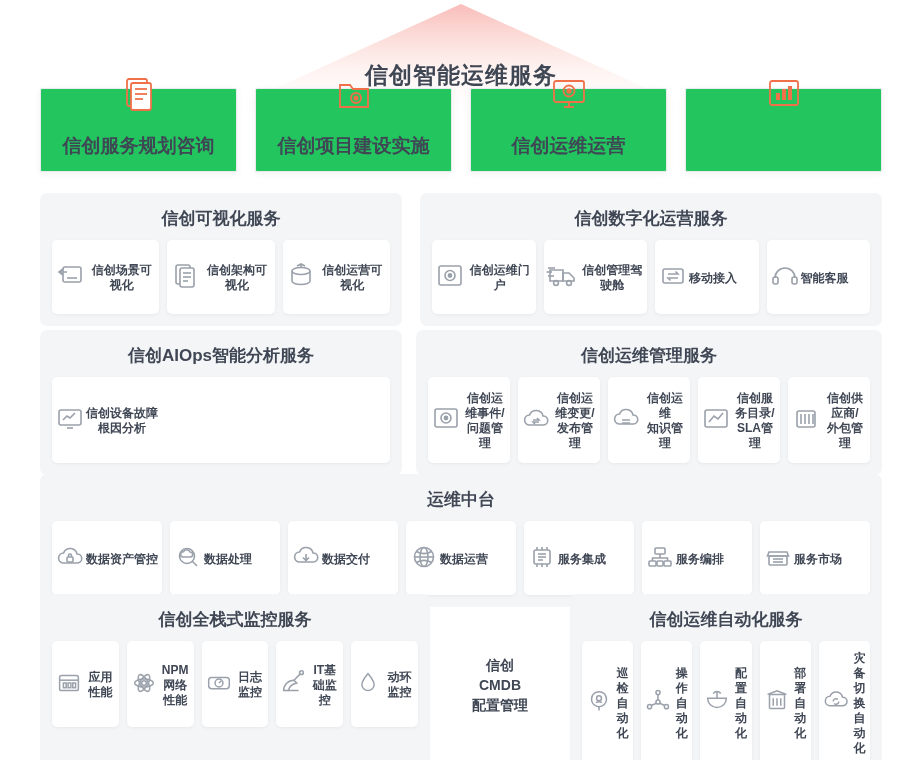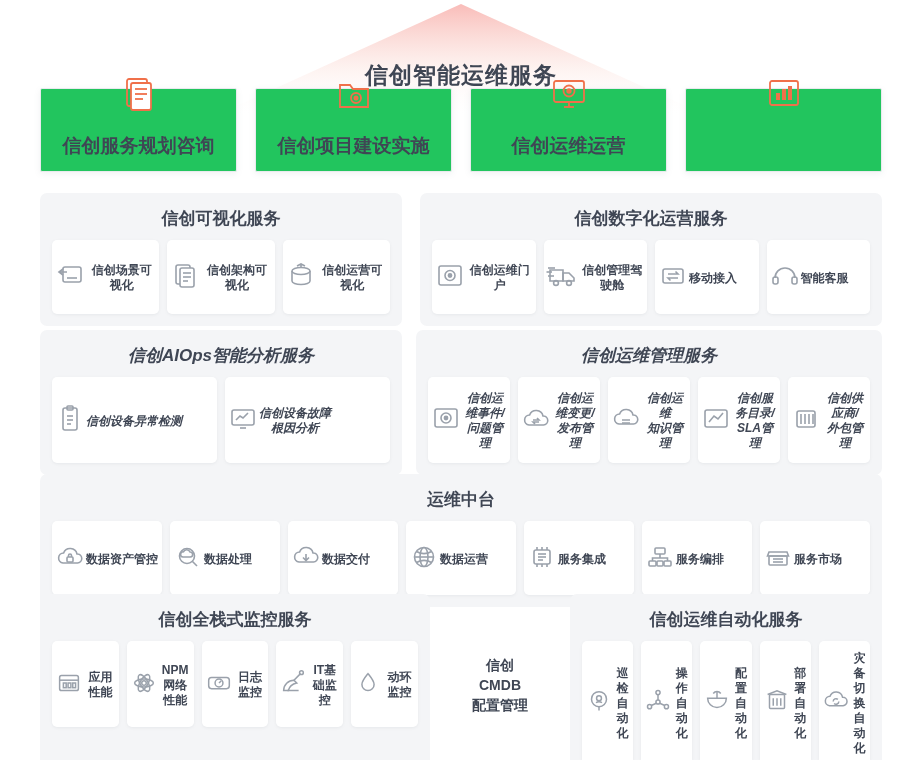--- a/index.html
+++ b/index.html
@@ -114,21 +114,21 @@
     line-height: 1.25;
     white-space: pre-line;
   }
   .tile.tall { min-height: 86px; }
 
   
   #row-visual-ops { top: 193px; display: flex; gap: 18px; }
   #row-visual-ops .panel.left { width: 362px; }
   #row-visual-ops .panel.right { flex: 1; }
 
-  #row-aiops { top: 330px; display: flex; gap: 14px; font-style: italic; }
+  #row-aiops { top: 330px; display: flex; gap: 14px; }
   #row-aiops .panel.left { width: 362px; }
   #row-aiops .panel.right { flex: 1; }
 
   #row-midend { top: 474px; }
 
   #row-bottom { top: 594px; display: flex; gap: 24px; align-items: stretch; }
   #row-bottom .panel.left { width: 390px; }
   #row-bottom .cmdb {
     width: 92px;
     display: flex; align-items: center; justify-content: center;
@@ -316,32 +316,20 @@
       </div>
     </div>
   </div>
 
   <div class="row" id="row-aiops">
 
     <div class="panel left">
       <div class="panel-title">信创AIOps智能分析服务</div>
       <div class="tiles">
 
-        <div class="tile tall">
-          <div class="ico ic-gray">
-            <svg width="32" height="32" viewBox="0 0 32 32" fill="none" stroke="#9aa1ab" stroke-width="1.6">
-              <rect x="9" y="5" width="14" height="22" rx="2"></rect>
-              <rect x="13" y="3" width="6" height="4" rx="1"></rect>
-              <line x1="13" y1="13" x2="19" y2="13"></line>
-              <line x1="13" y1="17" x2="19" y2="17"></line>
-              <line x1="13" y1="21" x2="17" y2="21"></line>
-            </svg>
-          </div>
-          <div class="lbl">信创设备异常检测</div>
-        </div>
 
 
         <div class="tile tall">
           <div class="ico ic-gray">
             <svg width="32" height="32" viewBox="0 0 32 32" fill="none" stroke="#9aa1ab" stroke-width="1.6">
               <rect x="5" y="7" width="22" height="15" rx="2"></rect>
               <path d="M9 17l4-4 3 2 5-5"></path>
               <line x1="13" y1="25" x2="19" y2="25"></line>
             </svg>
           </div>

